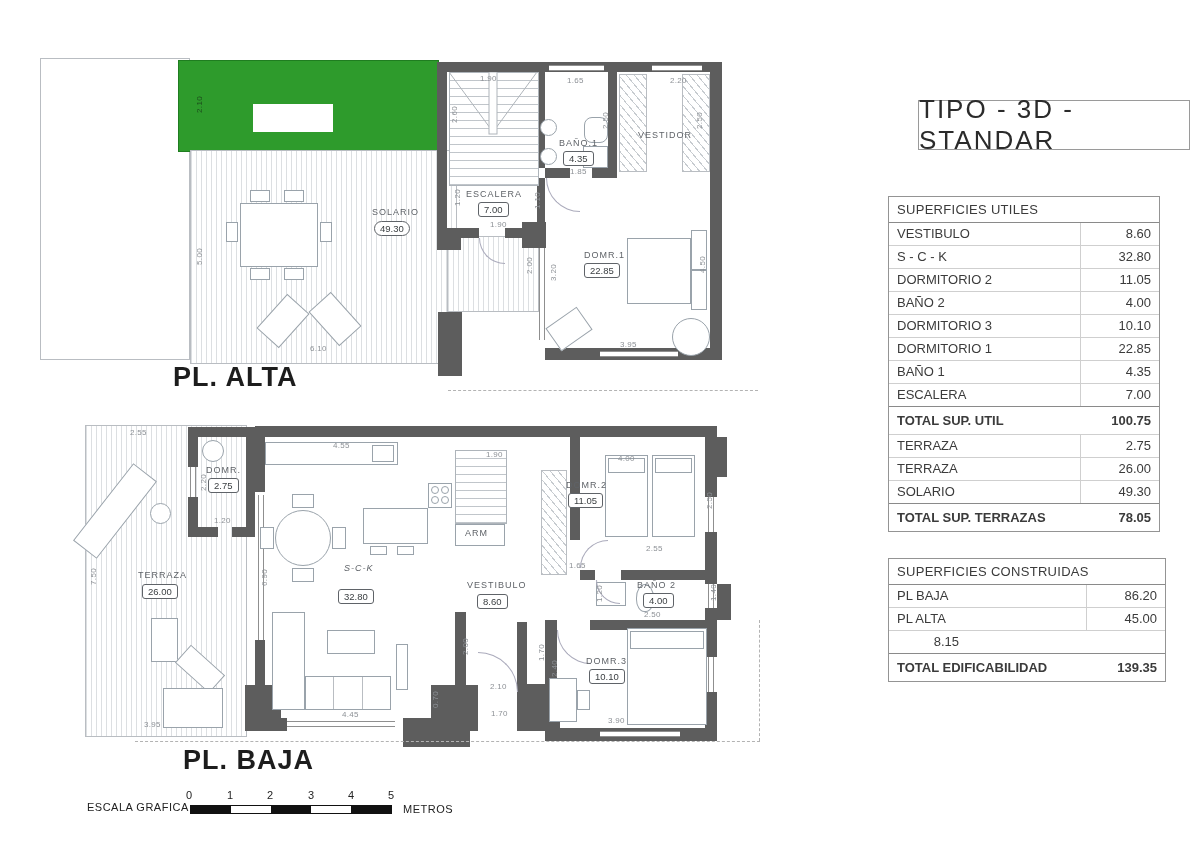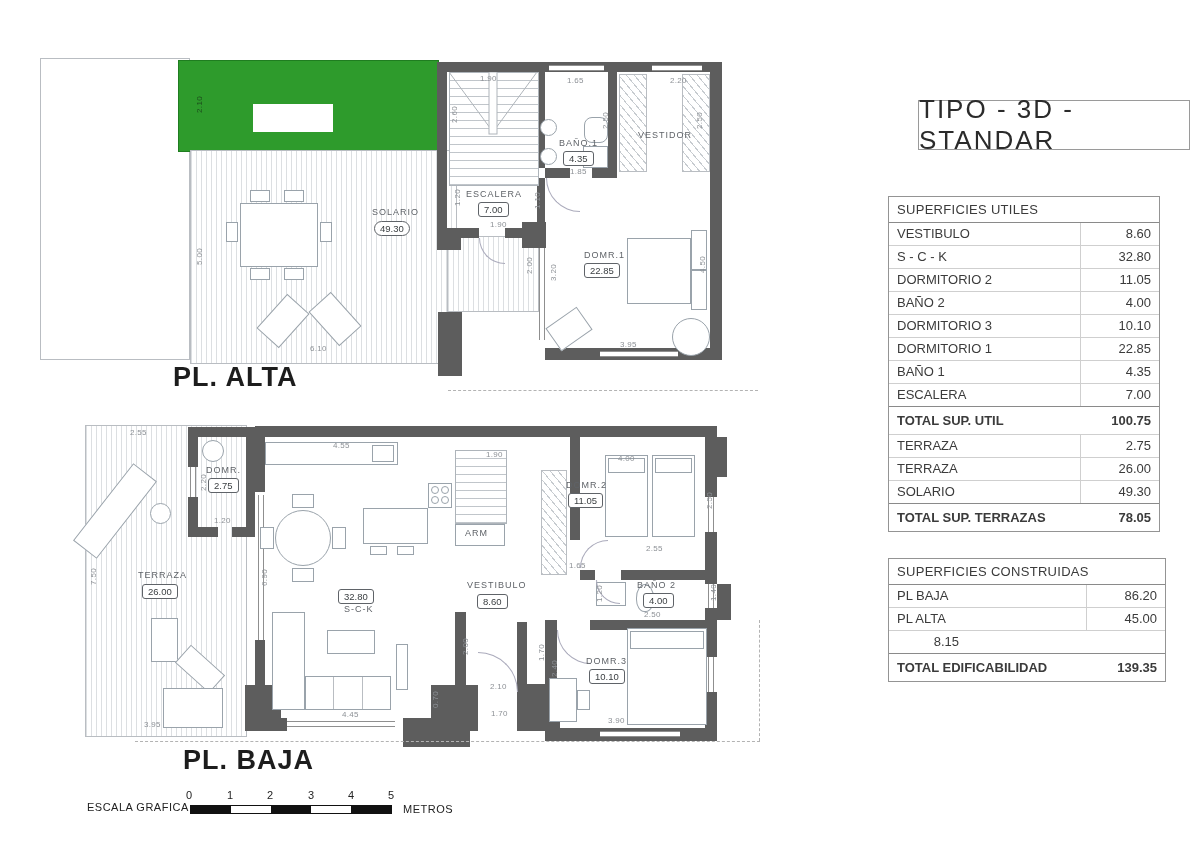--- a/index.html
+++ b/index.html
@@ -241,21 +241,21 @@
     <div class="furn" style="left:627px;top:628px;width:80px;height:97px;"></div>
     <div class="furn" style="left:630px;top:631px;width:74px;height:18px;"></div>
     <div class="furn" style="left:549px;top:678px;width:28px;height:44px;"></div>
     <div class="furn" style="left:577px;top:690px;width:13px;height:20px;"></div>
     <div class="arc" style="left:557px;top:630px;width:34px;height:34px;border-left:1px solid #aab;border-bottom:1px solid #aab;border-radius:0 0 0 100%;"></div>
 
     <div class="arc" style="left:478px;top:652px;width:40px;height:40px;border-right:1px solid #aab;border-top:1px solid #aab;border-radius:0 100% 0 0;"></div>
 
     <span class="rlabel" style="left:138px;top:570px;">TERRAZA</span>
     <span class="abox" style="left:142px;top:584px;">26.00</span>
-    <span class="rlabel" style="left:344px;top:604px;">S-C-K</span>
+    <span class="rlabel" style="left:344px;top:563px;font-style:italic;">S-C-K</span>
     <span class="abox" style="left:338px;top:589px;">32.80</span>
     <span class="rlabel" style="left:467px;top:580px;">VESTIBULO</span>
     <span class="abox" style="left:477px;top:594px;">8.60</span>
     <span class="rlabel" style="left:566px;top:480px;">DOMR.2</span>
     <span class="abox" style="left:568px;top:493px;">11.05</span>
     <span class="rlabel" style="left:637px;top:580px;">BAÑO 2</span>
     <span class="abox" style="left:643px;top:593px;">4.00</span>
     <span class="rlabel" style="left:586px;top:656px;">DOMR.3</span>
     <span class="abox" style="left:589px;top:669px;">10.10</span>
     <div class="ptitle" style="left:183px;top:745px;">PL. BAJA</div>

